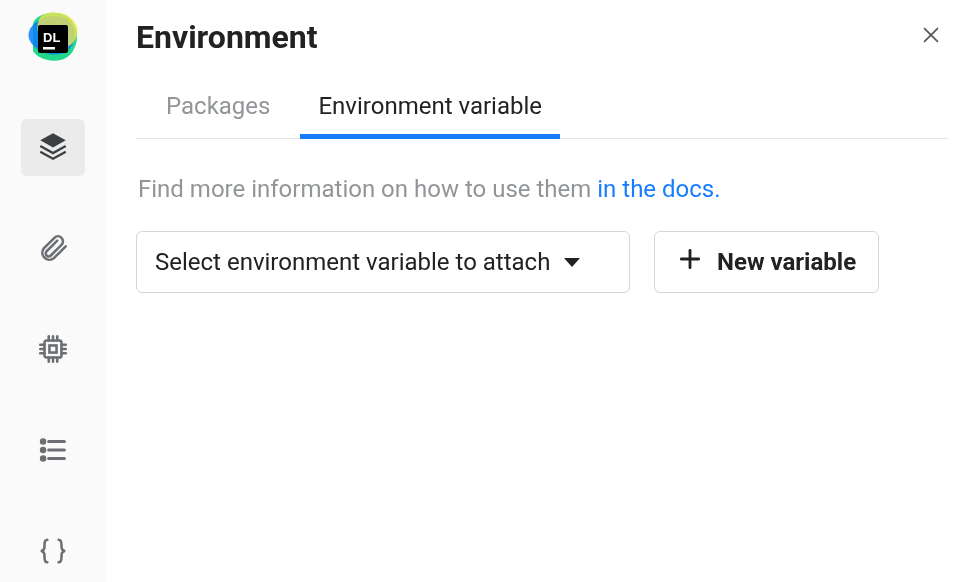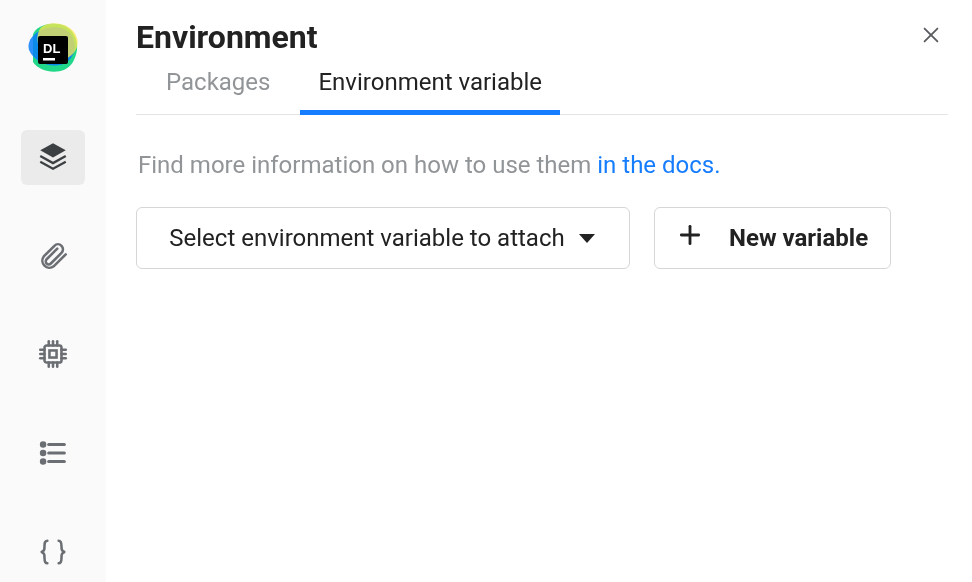--- a/index.html
+++ b/index.html
@@ -13,21 +13,21 @@
   }
 
   
   .sidebar {
     width: 106px;
     height: 100%;
     background: #fafafa;
     display: flex;
     flex-direction: column;
     align-items: center;
-    padding-top: 18px;
+    padding-top: 7px;
     gap: 44px;
   }
   .logo {
     width: 60px;
     height: 60px;
     position: relative;
     margin-bottom: 8px;
   }
   .sidebar-item {
     width: 64px;
@@ -47,21 +47,21 @@
   
   .main {
     flex: 1;
     padding: 18px 24px 24px 30px;
     position: relative;
   }
   .header-row {
     display: flex;
     align-items: center;
     justify-content: space-between;
-    margin-bottom: 12px;
+    margin-bottom: 36px;
   }
   .page-title {
     font-size: 32px;
     font-weight: 700;
     color: #222;
   }
   .close-btn {
     color: #5a5d60;
     cursor: pointer;
     padding: 6px;
@@ -110,42 +110,42 @@
 
   
   .controls {
     display: flex;
     gap: 24px;
     align-items: stretch;
   }
   .select-box {
     display: flex;
     align-items: center;
-    justify-content: center;
+    justify-content: flex-start;
     border: 1px solid #d4d6d8;
     border-radius: 6px;
     padding: 14px 20px 14px 18px;
     font-size: 24px;
     color: #222;
     cursor: pointer;
     gap: 14px;
     min-width: 494px;
     background: #fff;
   }
   .new-var-btn {
     display: flex;
     align-items: center;
     border: 1px solid #d4d6d8;
     border-radius: 6px;
     padding: 14px 22px;
     font-size: 24px;
     font-weight: 700;
     color: #222;
     cursor: pointer;
-    gap: 26px;
+    gap: 14px;
     background: #fff;
   }
   .caret-down {
     width: 0; height: 0;
     border-left: 8px solid transparent;
     border-right: 8px solid transparent;
     border-top: 9px solid #222;
   }
 </style>
 </head>

